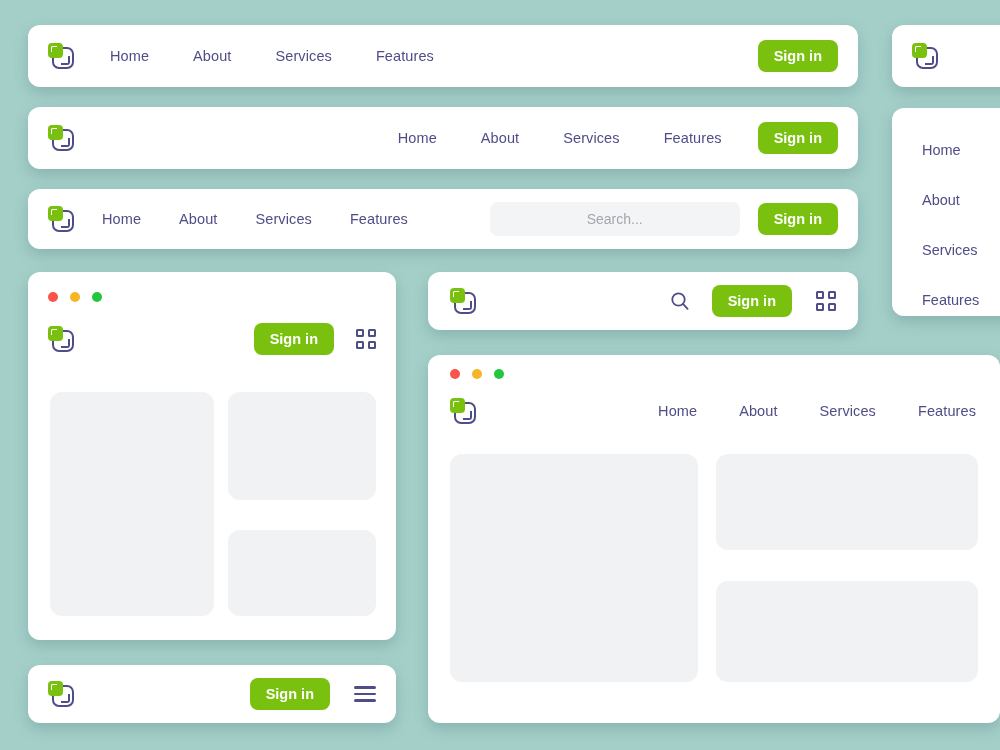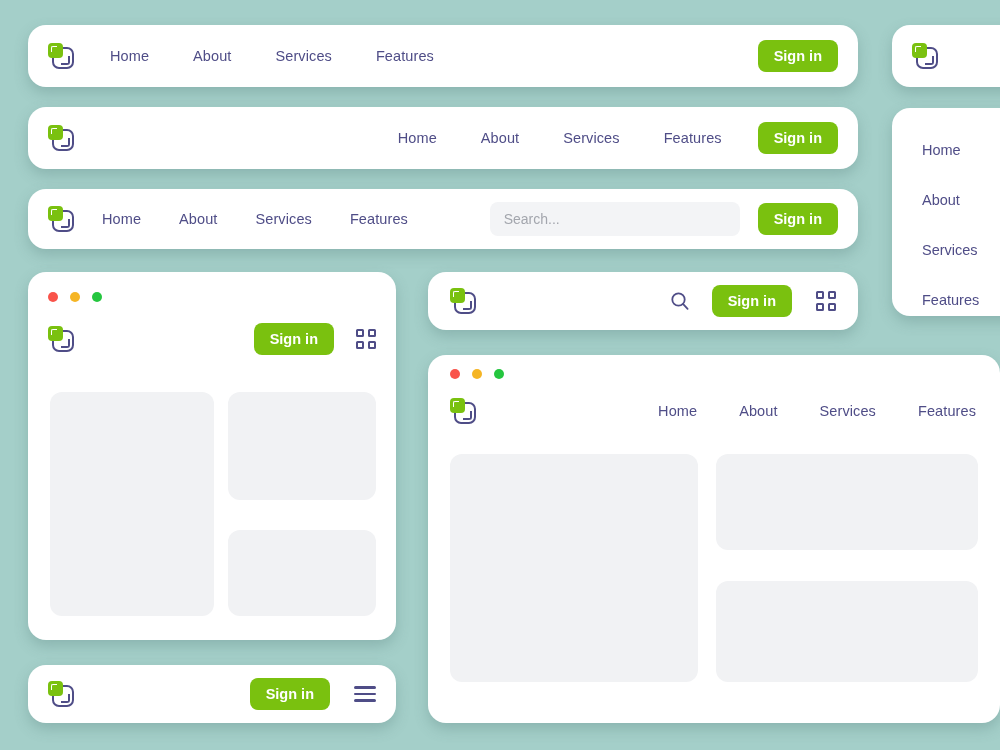--- a/index.html
+++ b/index.html
@@ -12,21 +12,21 @@
     overflow: hidden;
     position: relative;
   }
 
   .stage { position: relative; width: 1000px; height: 750px; }
 
   
   .card {
     position: absolute;
     background: #ffffff;
-    border-radius: 18px;
+    border-radius: 12px;
     box-shadow: 0 6px 14px rgba(80, 120, 115, 0.30);
   }
 
   
   .logo {
     position: relative;
     width: 26px;
     height: 26px;
     flex: 0 0 26px;
   }
@@ -93,20 +93,21 @@
   .searchbox {
     background: #f3f4f6;
     border: none;
     border-radius: 8px;
     font-family: "Liberation Sans", sans-serif;
     font-size: 14px;
     color: #a16207;
     padding: 0 14px;
     height: 34px;
     outline: none;
+    text-align: center;
   }
   .searchbox::placeholder { color: #a3a6ad; }
 
   
   .grid-icon {
     display: grid;
     grid-template-columns: 8px 8px;
     grid-template-rows: 8px 8px;
     gap: 4px;
     cursor: pointer;

